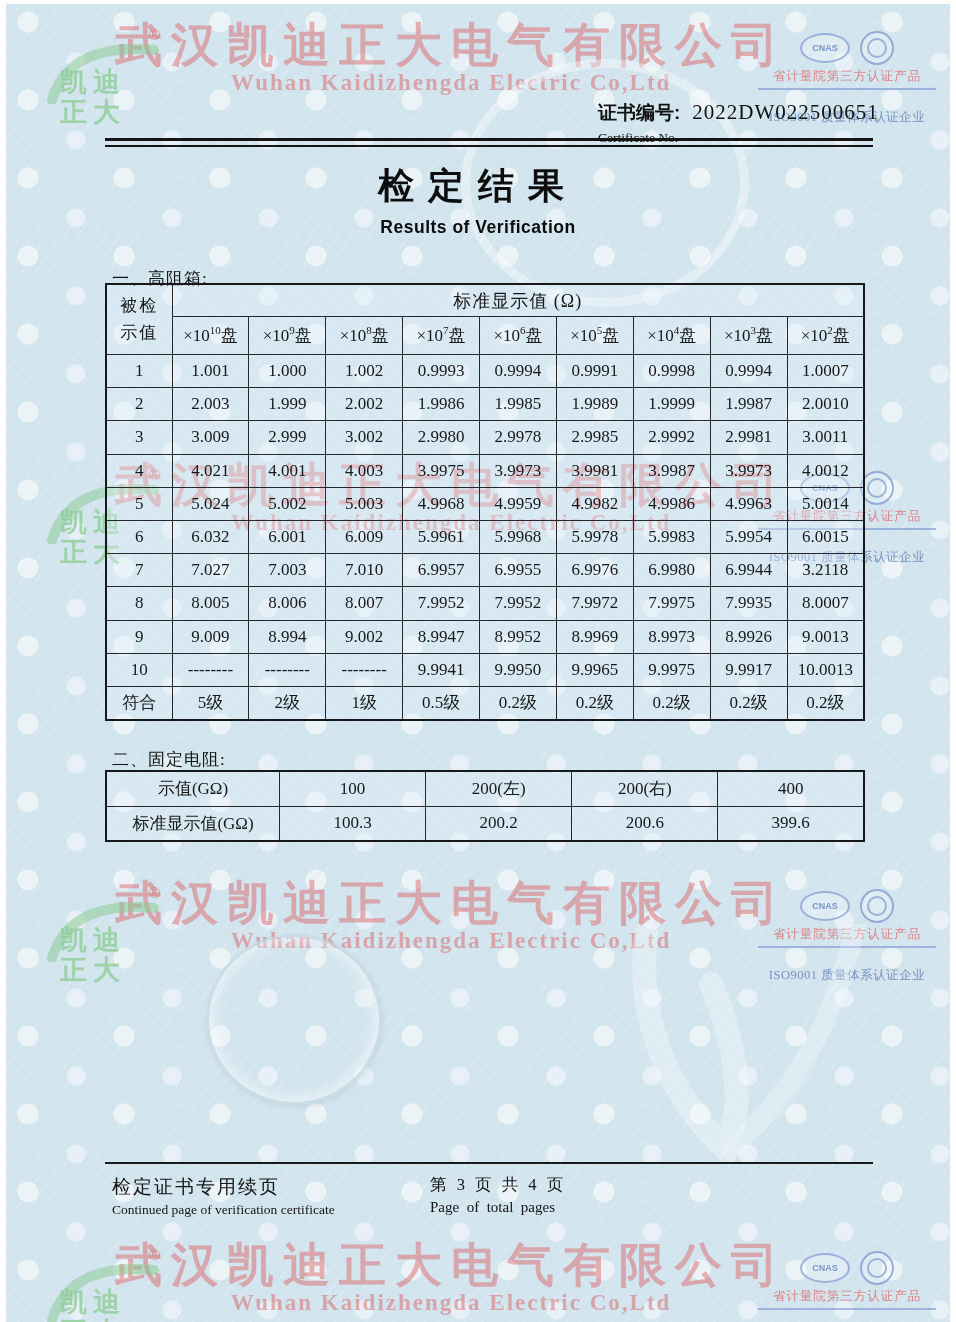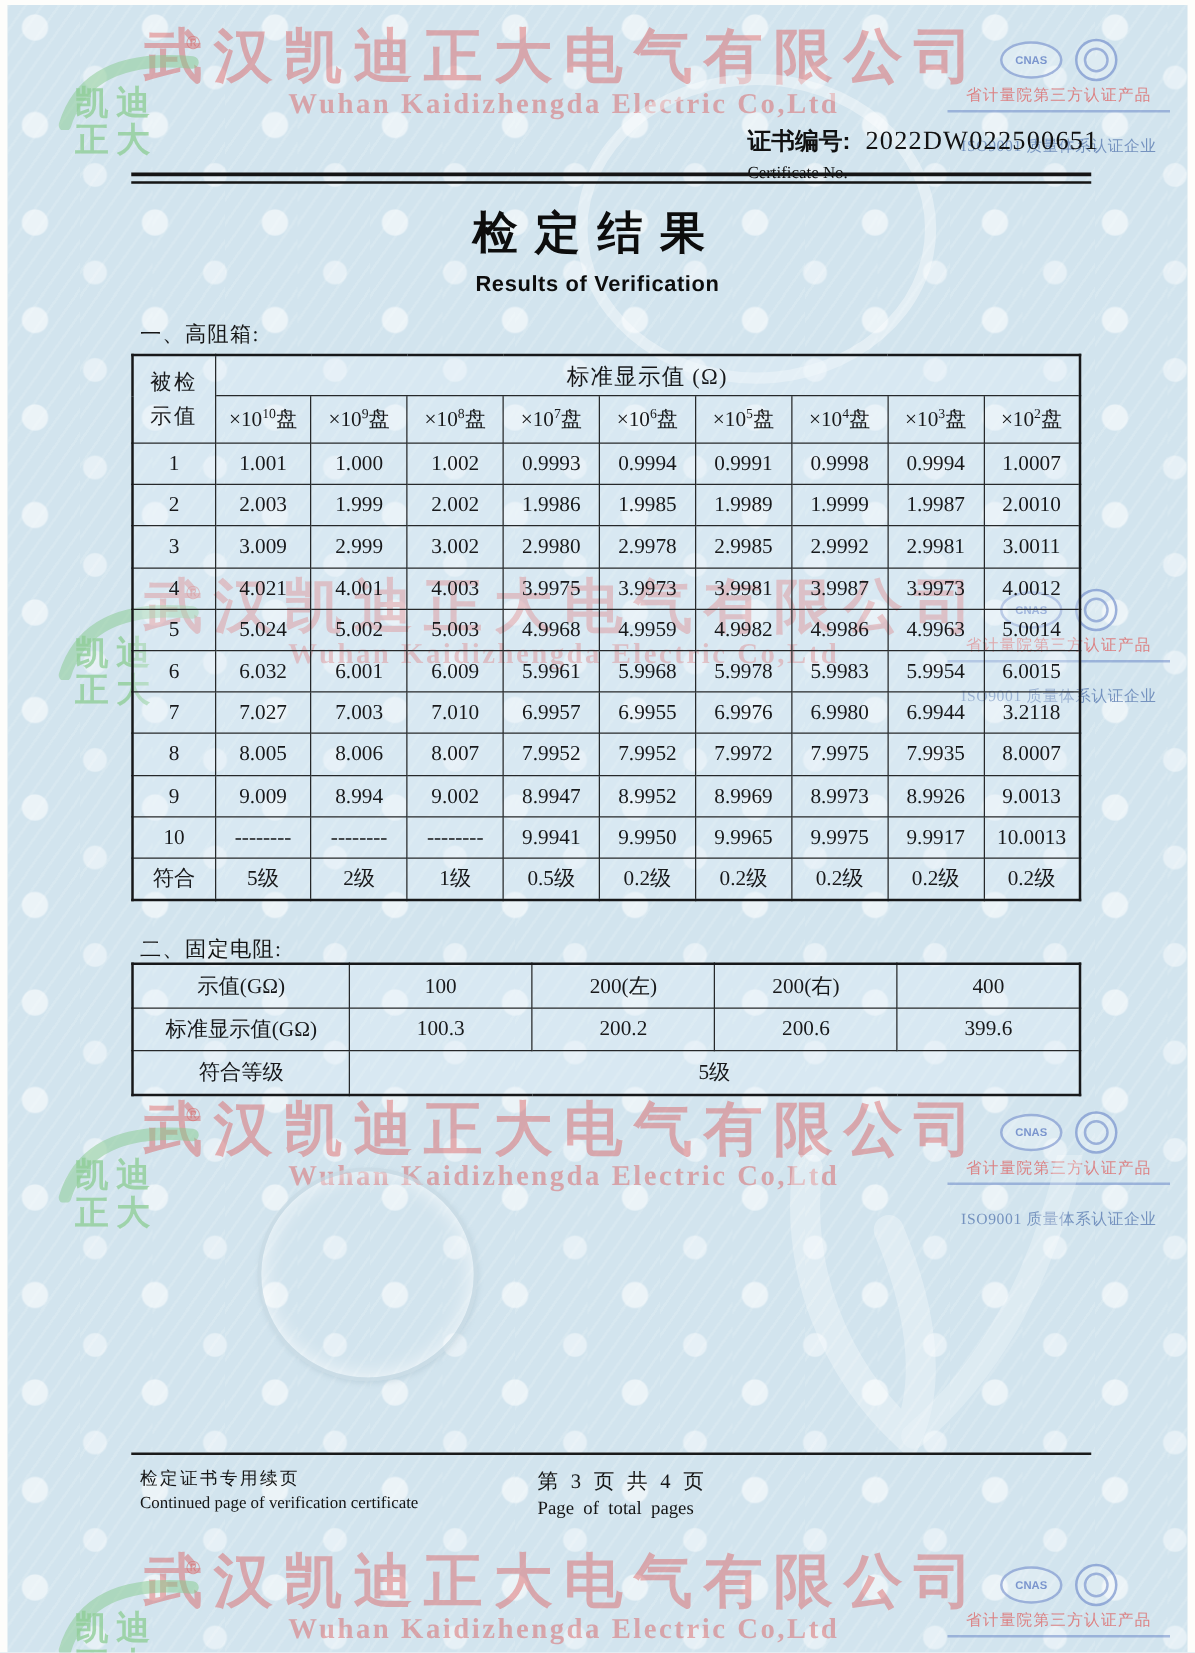--- a/index.html
+++ b/index.html
@@ -68,38 +68,38 @@
   .certblock{position:absolute;left:592px;top:96px;}
   .cert-row{white-space:nowrap;}
   .cert-label{font-family:"Liberation Sans",sans-serif;font-weight:bold;font-size:19px;color:#111;}
   .cert-number{font-size:21px;margin-left:8px;letter-spacing:1px;color:#111;}
   .cert-en{font-size:13.5px;margin-top:4px;color:#111;}
   .rule-double{position:absolute;left:99px;top:134px;width:768px;height:4px;border-top:3px solid #151515;border-bottom:2px solid #151515;}
   .doc-title{position:absolute;left:0;width:944px;top:158px;text-align:center;}
   .doc-title .cn{font-family:"Liberation Sans",sans-serif;font-weight:bold;font-size:36px;letter-spacing:14px;color:#0d0d0d;}
   .doc-title .en{font-family:"Liberation Sans",sans-serif;font-weight:bold;font-size:17.5px;margin-top:6px;letter-spacing:.5px;color:#0d0d0d;}
   .sec-heading{position:absolute;left:106px;font-size:17px;letter-spacing:1px;color:#151515;}
-  #sec1-heading{top:252px;}
+  #sec1-heading{top:263px;}
   #sec2-heading{top:744px;}
   table{border-collapse:collapse;table-layout:fixed;background:rgba(230,242,249,.35);}
   #table1{position:absolute;left:99px;top:279px;width:760px;}
   #table2{position:absolute;left:99px;top:766px;width:760px;}
   th,td{border:1.6px solid #26282a;text-align:center;vertical-align:middle;font-weight:normal;color:#17181a;padding:0;}
   #table1{border:2.6px solid #17181a;}
   #table2{border:2.6px solid #17181a;padding-left:20px;}
   #table1 thead tr:first-child th{height:31px;font-size:18px;letter-spacing:1px;}
   #table1 thead tr:nth-child(2) th{height:37px;font-size:17px;}
   #table1 thead sup{font-size:11px;}
   #table1 tbody th,#table1 tbody td{height:32.2px;font-size:17px;}
   #table1 .corner div{line-height:1.55;font-size:17px;letter-spacing:2px;}
   #table2 th,#table2 td{height:33.5px;font-size:17px;}
   #table2 .lblcol{width:172px;}
   .footer-rule{position:absolute;left:99px;top:1158px;width:768px;border-top:2.6px solid #1a1a1a;}
   .footer-left{position:absolute;left:106px;top:1170px;}
-  .footer-left .cn{font-size:14px;letter-spacing:2px;color:#141414;}
+  .footer-left .cn{font-size:19px;letter-spacing:2px;color:#141414;}
   .footer-left .en{font-size:13.5px;margin-top:2px;color:#141414;}
   .footer-page{position:absolute;left:424px;top:1170px;}
   .footer-page .cn{font-size:16.5px;letter-spacing:3px;color:#141414;}
   .footer-page .en{font-size:15px;margin-top:3px;white-space:pre;color:#141414;}
 </style>
 </head>
 <body>
 
 <div class="page">
 
@@ -397,24 +397,20 @@
         <td>200(右)</td>
         <td>400</td>
       </tr>
       <tr>
         <th class="lblcol">标准显示值(GΩ)</th>
         <td>100.3</td>
         <td>200.2</td>
         <td>200.6</td>
         <td>399.6</td>
       </tr>
-      <tr>
-        <th class="lblcol">符合等级</th>
-        <td colspan="4">5级</td>
-      </tr>
     </tbody>
       </table>
 
     <div class="footer-rule"></div>
     <div class="footer-left">
       <div class="cn">检定证书专用续页</div>
       <div class="en">Continued page of verification certificate</div>
     </div>
     <div class="footer-page">
       <div class="cn">第 3 页 共 4 页</div>

